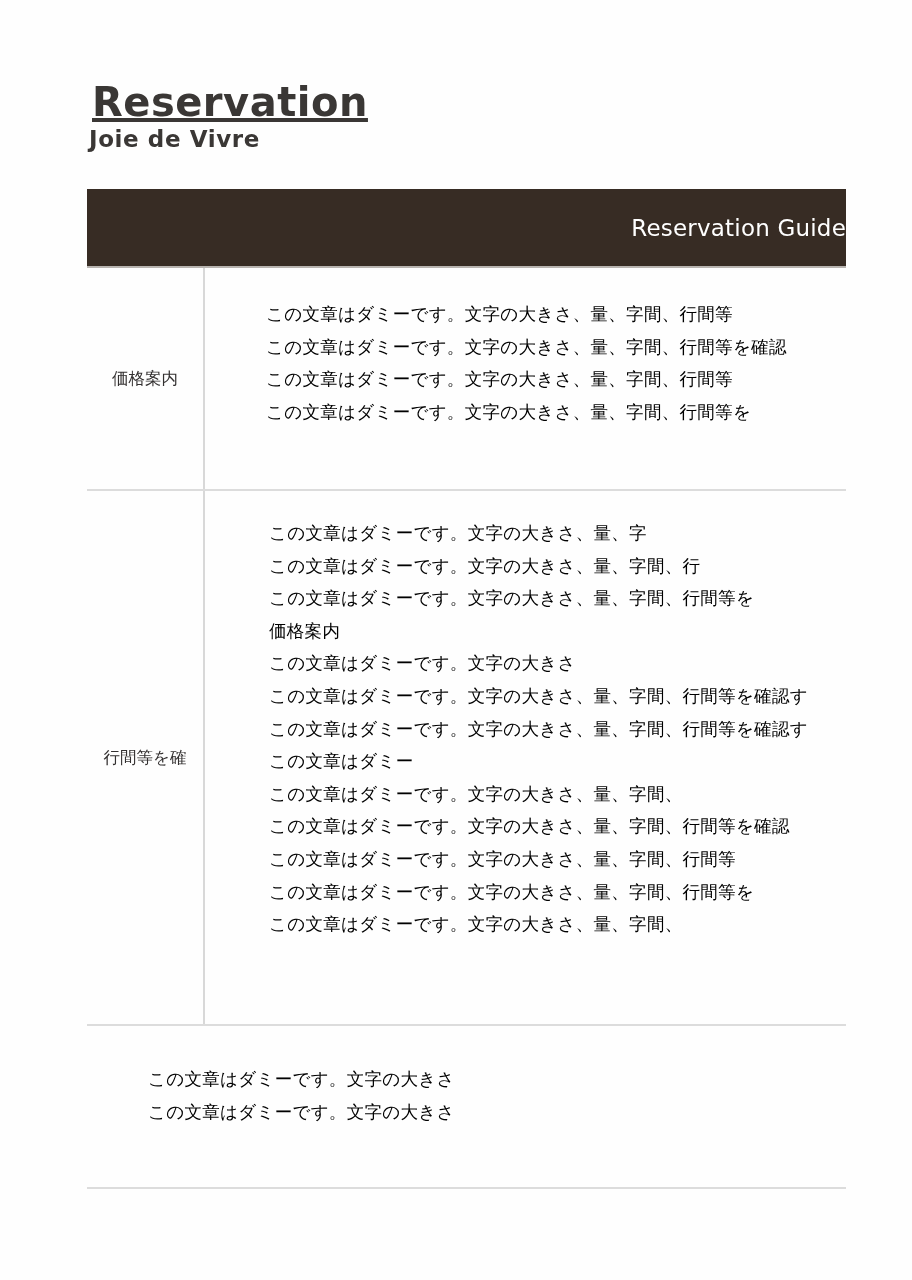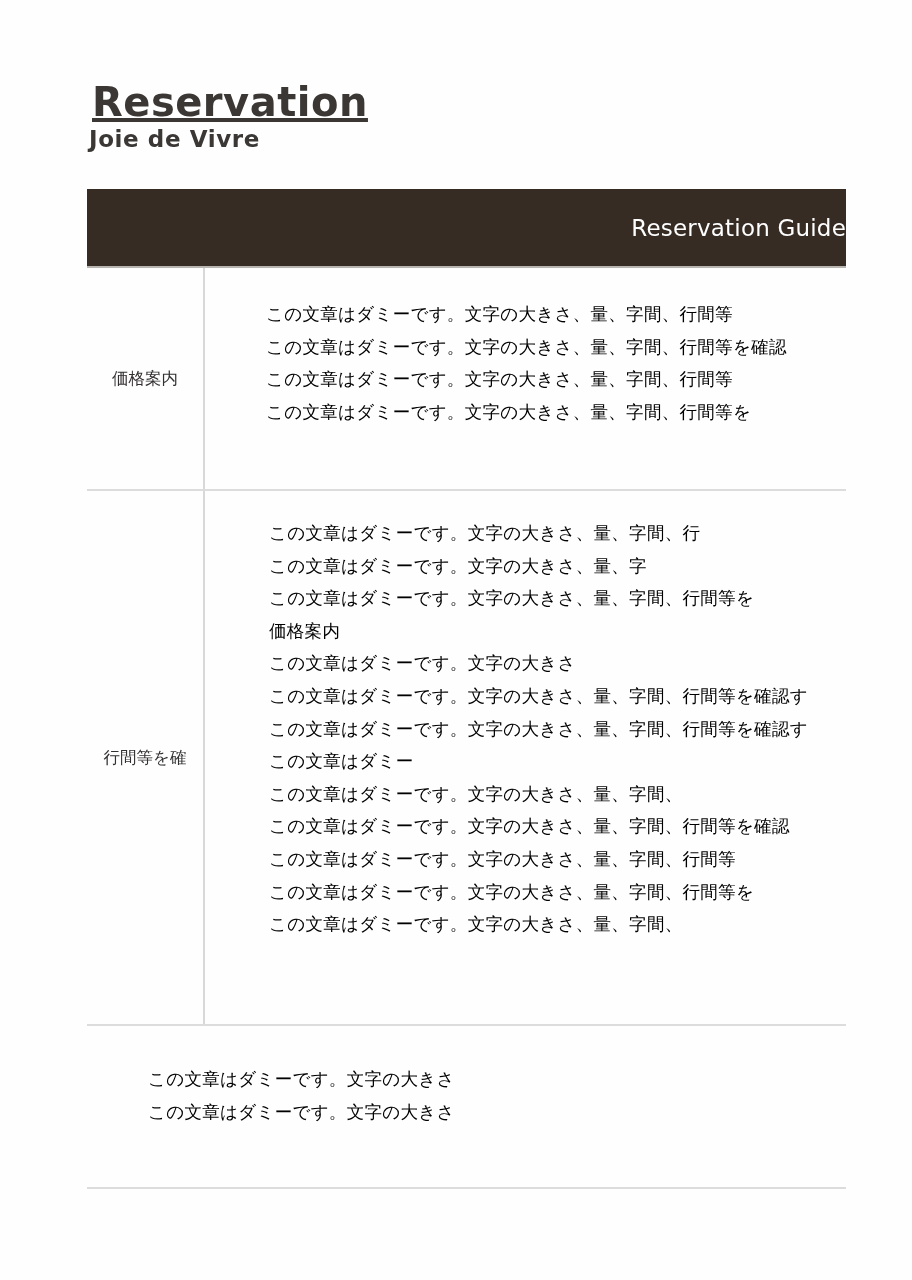--- a/index.html
+++ b/index.html
@@ -114,22 +114,22 @@
       <div class="line">この文章はダミーです。文字の大きさ、量、字間、行間等</div>
       <div class="line">この文章はダミーです。文字の大きさ、量、字間、行間等を確認</div>
       <div class="line">この文章はダミーです。文字の大きさ、量、字間、行間等</div>
       <div class="line">この文章はダミーです。文字の大きさ、量、字間、行間等を</div>
     </div>
   </div>
 
   <div class="row row-reserve">
     <div class="cell-label">行間等を確</div>
     <div class="cell-body">
+      <div class="line">この文章はダミーです。文字の大きさ、量、字</div>
       <div class="line">この文章はダミーです。文字の大きさ、量、字間、行</div>
-      <div class="line">この文章はダミーです。文字の大きさ、量、字</div>
       <div class="line">この文章はダミーです。文字の大きさ、量、字間、行間等を</div>
       <div class="line">価格案内</div>
       <div class="line">この文章はダミーです。文字の大きさ</div>
       <div class="line">この文章はダミーです。文字の大きさ、量、字間、行間等を確認す</div>
       <div class="line">この文章はダミーです。文字の大きさ、量、字間、行間等を確認す</div>
       <div class="line">この文章はダミー</div>
       <div class="line">この文章はダミーです。文字の大きさ、量、字間、</div>
       <div class="line">この文章はダミーです。文字の大きさ、量、字間、行間等を確認</div>
       <div class="line">この文章はダミーです。文字の大きさ、量、字間、行間等</div>
       <div class="line">この文章はダミーです。文字の大きさ、量、字間、行間等を</div>

